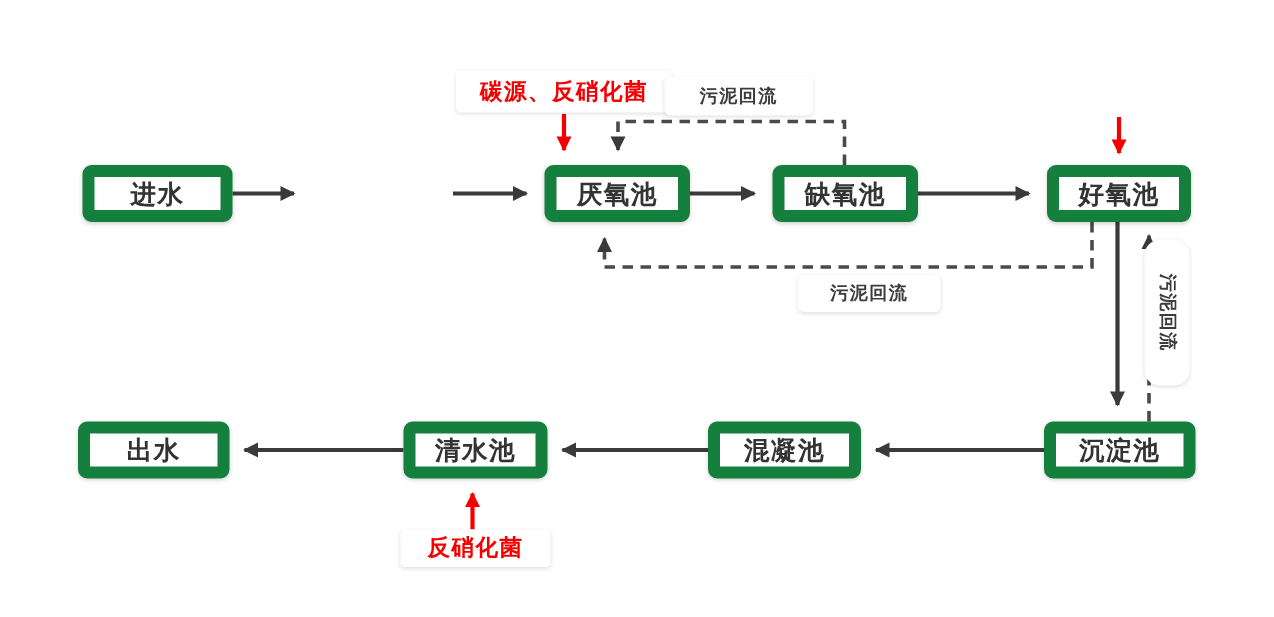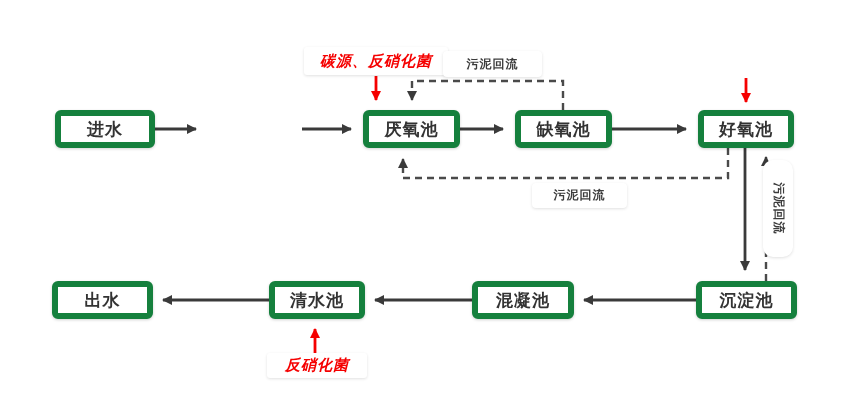--- a/index.html
+++ b/index.html
@@ -7,38 +7,37 @@
     position:relative;
     width:849px;height:411px;
     background:#ffffff;
     font-family:"Liberation Sans","DejaVu Sans",sans-serif;
     overflow:hidden;
   }
   #wires{position:absolute;left:0;top:0;width:849px;height:411px;}
   .node{
     position:absolute;
     background:#ffffff;
-    border:6px solid #15803d;
+    border:8px solid #15803d;
     border-radius:6px;
     display:flex;align-items:center;justify-content:center;
     font-size:17px;font-weight:bold;color:#333333;
     box-shadow:0 1px 3px rgba(0,0,0,0.18);
     box-sizing:border-box;
     letter-spacing:1px;
   }
   .annotation{
     position:absolute;
     background:#ffffff;
     display:flex;align-items:center;justify-content:center;
     font-size:15px;font-weight:bold;color:#f50000;
     border-radius:3px;
     box-shadow:0 1px 3px rgba(0,0,0,0.12);
     box-sizing:border-box;
     letter-spacing:1px;
-    font-style:italic;
   }
   .flowlabel{
     position:absolute;
     background:#ffffff;
     display:flex;align-items:center;justify-content:center;
     font-size:12px;font-weight:bold;color:#3c3c3c;
     border-radius:4px;
     box-shadow:0 1px 3px rgba(0,0,0,0.12);
     box-sizing:border-box;
     letter-spacing:1px;

